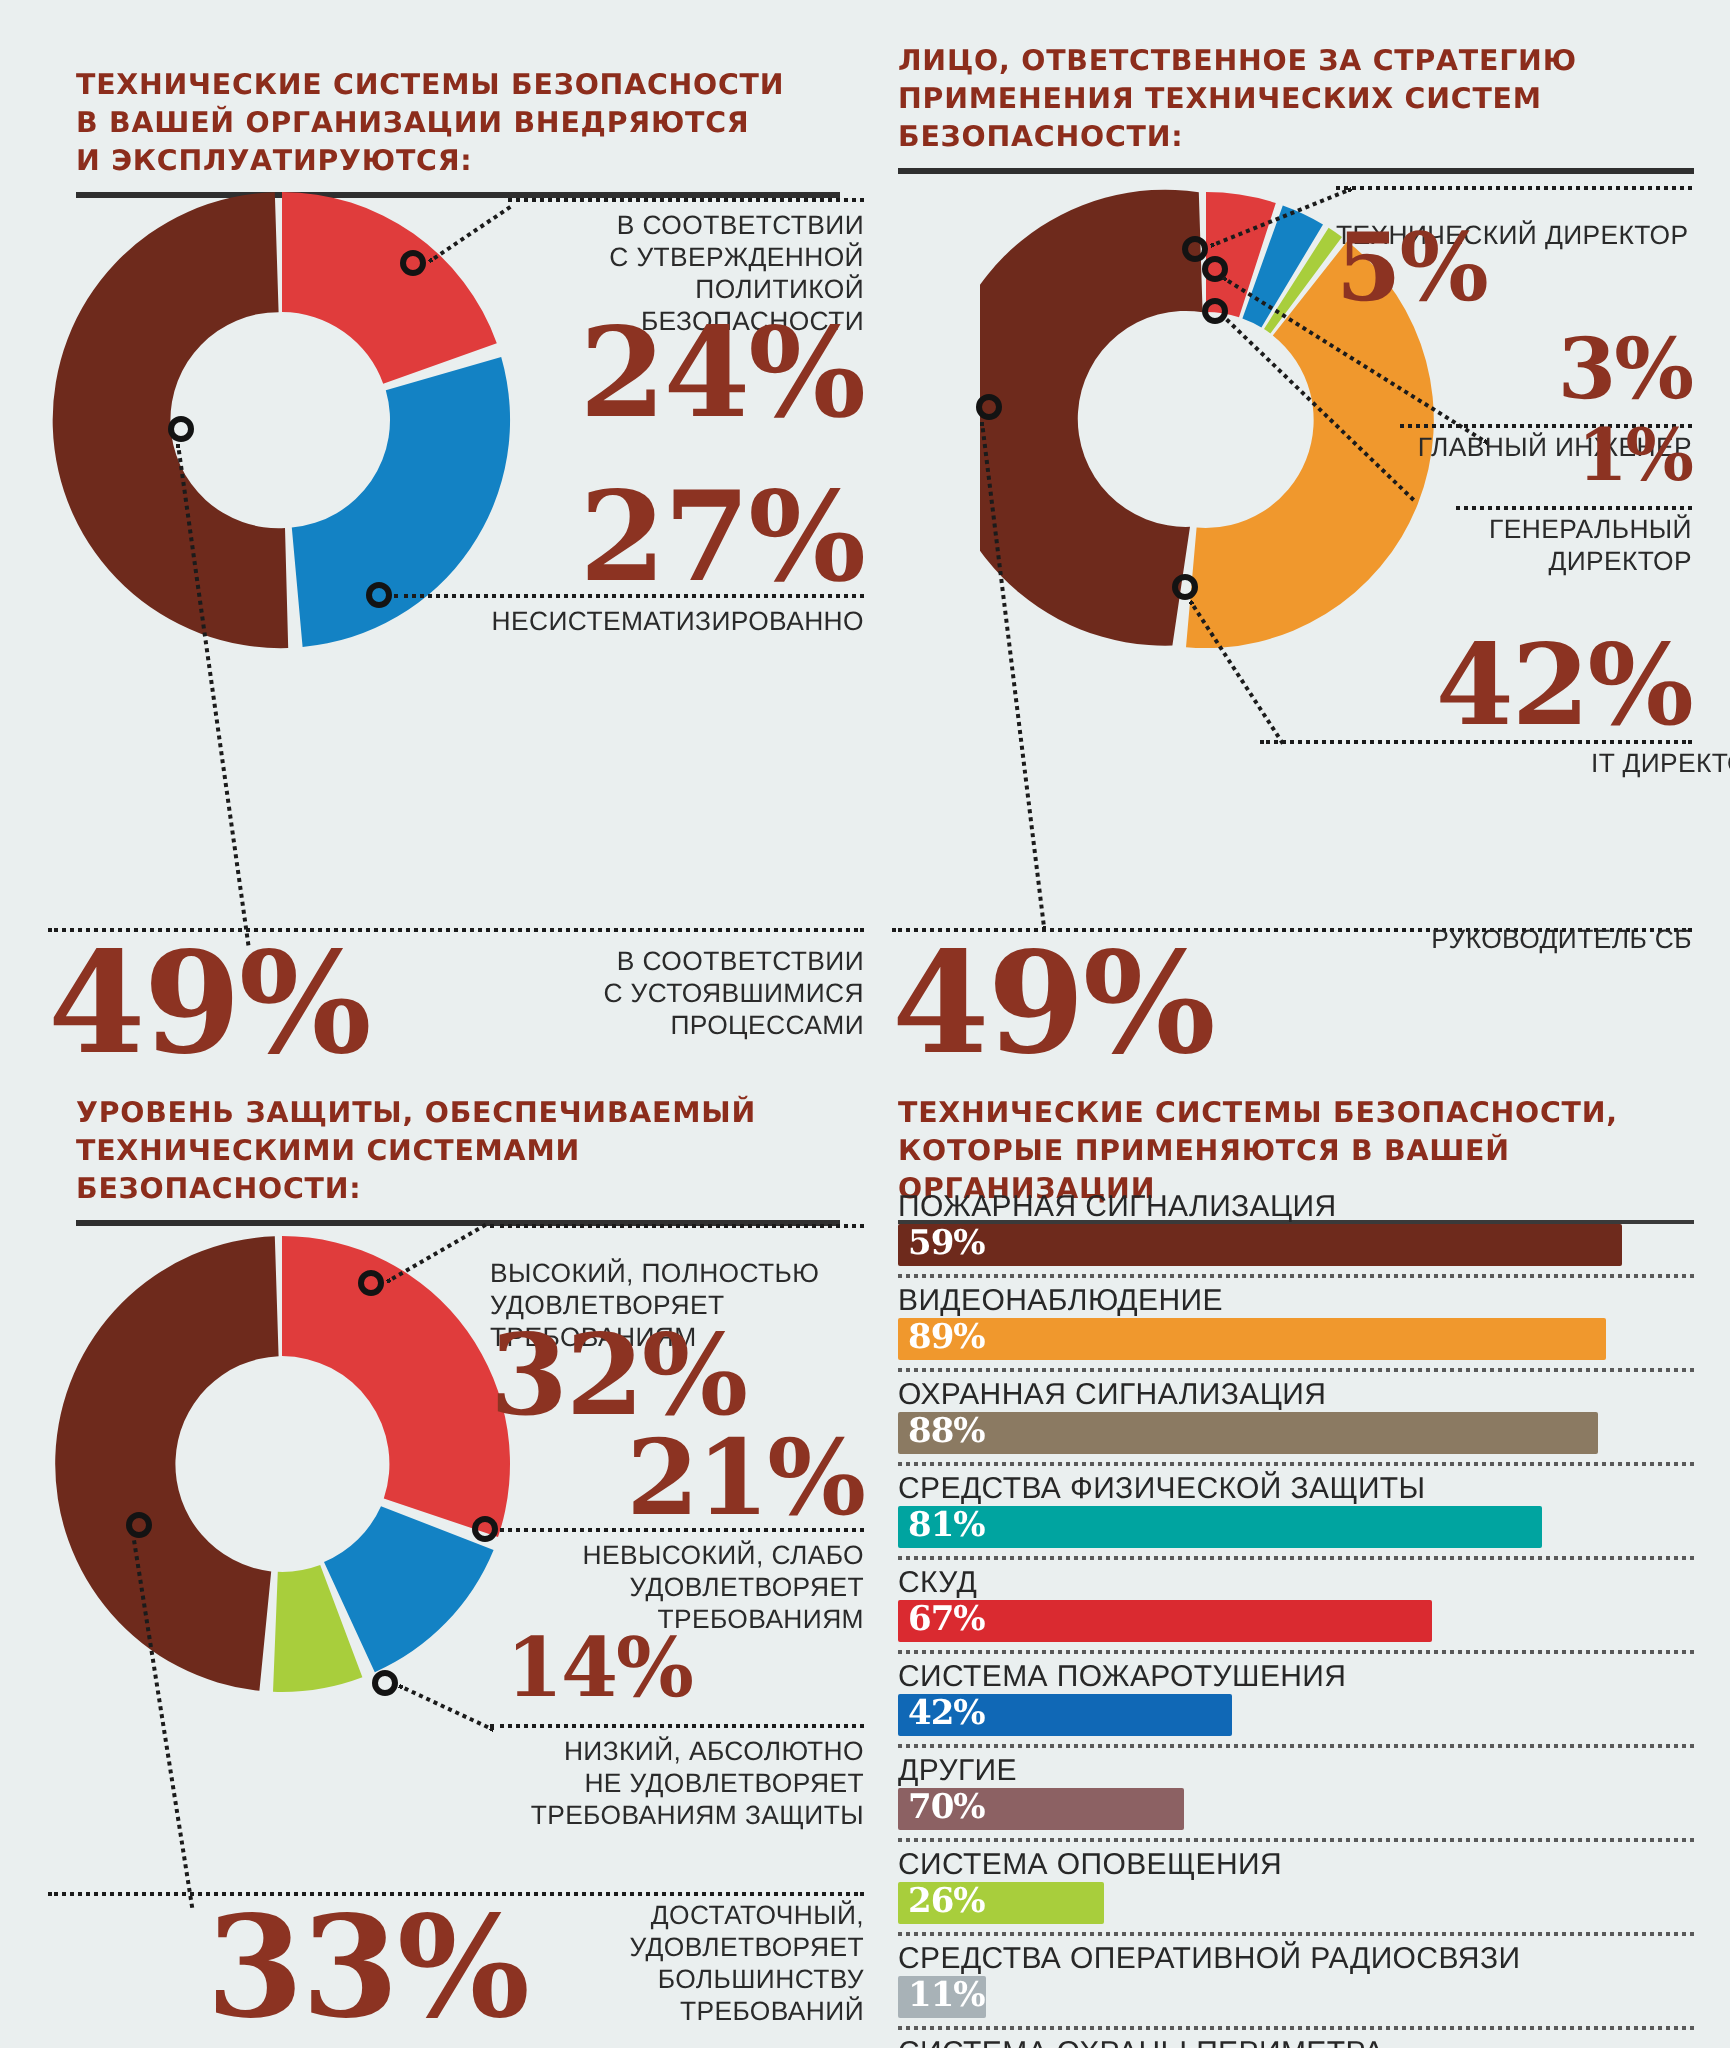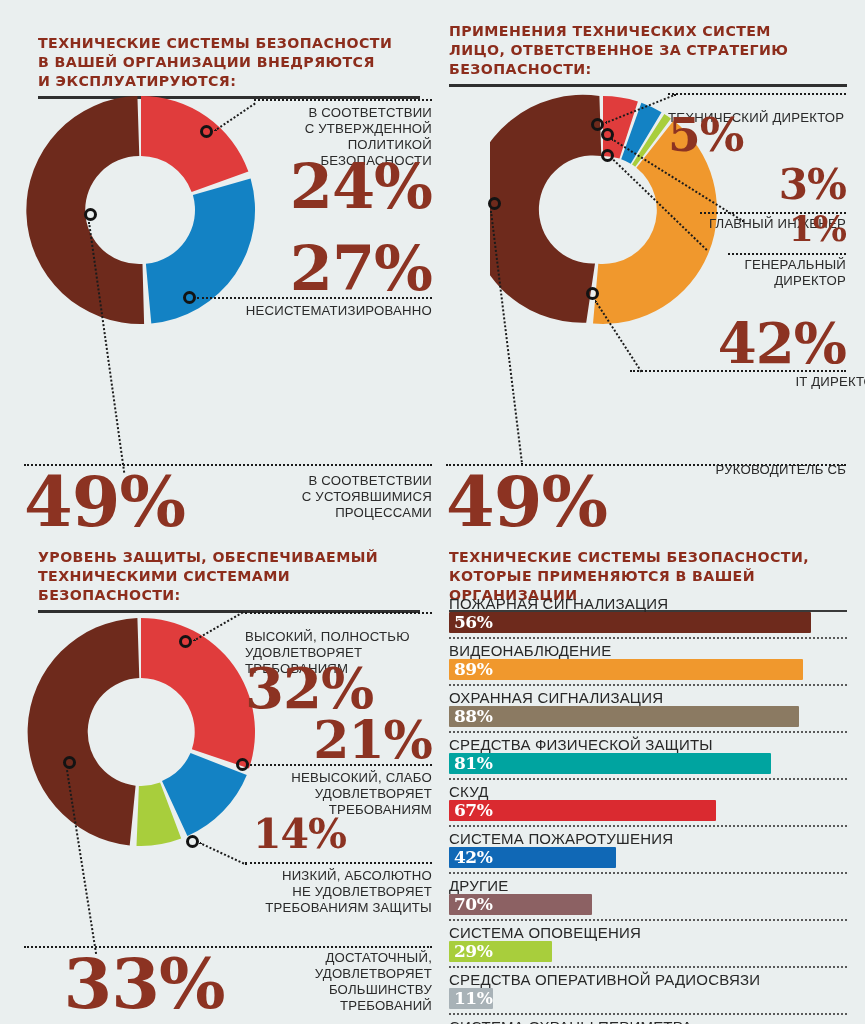--- a/index.html
+++ b/index.html
@@ -147,22 +147,22 @@
 <div class="big-pct" style="position:absolute;left:262px;top:240px;width:170px;text-align:right;font-size:62px;">27%</div>
 <div class="cap cap-r" style="position:absolute;left:200px;top:303px;width:232px;">НЕСИСТЕМАТИЗИРОВАННО</div>
 
 <div class="big-pct" style="position:absolute;left:24px;top:470px;width:240px;text-align:left;font-size:70px;">49%</div>
 <div class="cap cap-r" style="position:absolute;left:262px;top:473px;width:170px;white-space:pre-line;">В СООТВЕТСТВИИ
 С УСТОЯВШИМИСЯ
 ПРОЦЕССАМИ</div>
 
 <div class="panel" style="left:449px; top:22px; width:398px;">
   <div class="panel-title">
+    <div>ЛИЦО, ОТВЕТСТВЕННОЕ ЗА СТРАТЕГИЮ</div>
     <div>ПРИМЕНЕНИЯ ТЕХНИЧЕСКИХ СИСТЕМ</div>
-    <div>ЛИЦО, ОТВЕТСТВЕННОЕ ЗА СТРАТЕГИЮ</div>
     <div>БЕЗОПАСНОСТИ:</div>
   </div>
   <div class="rule"></div>
 </div>
 
 <svg width="230" height="250" style="position:absolute;left:490px;top:92px;" viewBox="0 0 230 250">
   <g transform="translate(113,118)">
 
     <path fill="#e03c3c" d="M 0 -114 A 114 114 0 0 1 34.9 -108.5 L 16.5 -51.4 A 54 54 0 0 0 0 -54 Z"></path>
     <path fill="#1382c4" d="M 38.4 -107.3 A 114 114 0 0 1 58.5 -97.8 L 27.7 -46.3 A 54 54 0 0 0 18.2 -50.8 Z"></path>
@@ -249,40 +249,40 @@
 <div class="big-pct" style="position:absolute;left:245px;top:716px;width:187px;text-align:right;font-size:52px;">21%</div>
 <div class="cap cap-r" style="position:absolute;left:245px;top:770px;width:187px;white-space:pre-line;">НЕВЫСОКИЙ, СЛАБО
 УДОВЛЕТВОРЯЕТ
 ТРЕБОВАНИЯМ</div>
 
 <div class="big-pct" style="position:absolute;left:253px;top:816px;width:125px;text-align:left;font-size:41px;">14%</div>
 <div class="cap cap-r" style="position:absolute;left:245px;top:868px;width:187px;white-space:pre-line;">НИЗКИЙ, АБСОЛЮТНО
 НЕ УДОВЛЕТВОРЯЕТ
 ТРЕБОВАНИЯМ ЗАЩИТЫ</div>
 
-<div class="big-pct" style="position:absolute;left:24px;top:952px;width:240px;text-align:center;font-size:70px;">33%</div>
+<div class="big-pct" style="position:absolute;left:24px;top:952px;width:240px;text-align:right;font-size:70px;">33%</div>
 <div class="cap cap-r" style="position:absolute;left:262px;top:950px;width:170px;white-space:pre-line;">ДОСТАТОЧНЫЙ,
 УДОВЛЕТВОРЯЕТ
 БОЛЬШИНСТВУ
 ТРЕБОВАНИЙ</div>
 
 <div class="panel" style="left:449px; top:548px; width:398px;">
   <div class="panel-title">
     <div>ТЕХНИЧЕСКИЕ СИСТЕМЫ БЕЗОПАСНОСТИ,</div>
     <div>КОТОРЫЕ ПРИМЕНЯЮТСЯ В ВАШЕЙ ОРГАНИЗАЦИИ</div>
   </div>
   <div class="rule rule-thin"></div>
 </div>
 
 <div id="bar-list" style="position:absolute;left:449px;top:596px;width:398px;">
     <div class="bar-row">
       <div class="bar-label">ПОЖАРНАЯ  СИГНАЛИЗАЦИЯ</div>
       <div class="bar-track">
         <div class="bar-fill" style="width: 362.18px; background: rgb(110, 42, 28);"></div>
-        <div class="bar-value">56%</div>
+        <div class="bar-value">59%</div>
       </div>
       <div class="bar-sep"></div>
     </div>
     <div class="bar-row">
       <div class="bar-label">ВИДЕОНАБЛЮДЕНИЕ</div>
       <div class="bar-track">
         <div class="bar-fill" style="width: 354.22px; background: rgb(240, 152, 45);"></div>
         <div class="bar-value">89%</div>
       </div>
       <div class="bar-sep"></div>
@@ -324,21 +324,21 @@
       <div class="bar-track">
         <div class="bar-fill" style="width: 143.28px; background: rgb(140, 97, 99);"></div>
         <div class="bar-value">70%</div>
       </div>
       <div class="bar-sep"></div>
     </div>
     <div class="bar-row">
       <div class="bar-label">СИСТЕМА ОПОВЕЩЕНИЯ</div>
       <div class="bar-track">
         <div class="bar-fill" style="width: 103.48px; background: rgb(168, 206, 60);"></div>
-        <div class="bar-value">29%</div>
+        <div class="bar-value">26%</div>
       </div>
       <div class="bar-sep"></div>
     </div>
     <div class="bar-row">
       <div class="bar-label">СРЕДСТВА ОПЕРАТИВНОЙ РАДИОСВЯЗИ</div>
       <div class="bar-track">
         <div class="bar-fill" style="width: 43.78px; background: rgb(168, 178, 183);"></div>
         <div class="bar-value">11%</div>
       </div>
       <div class="bar-sep"></div>

